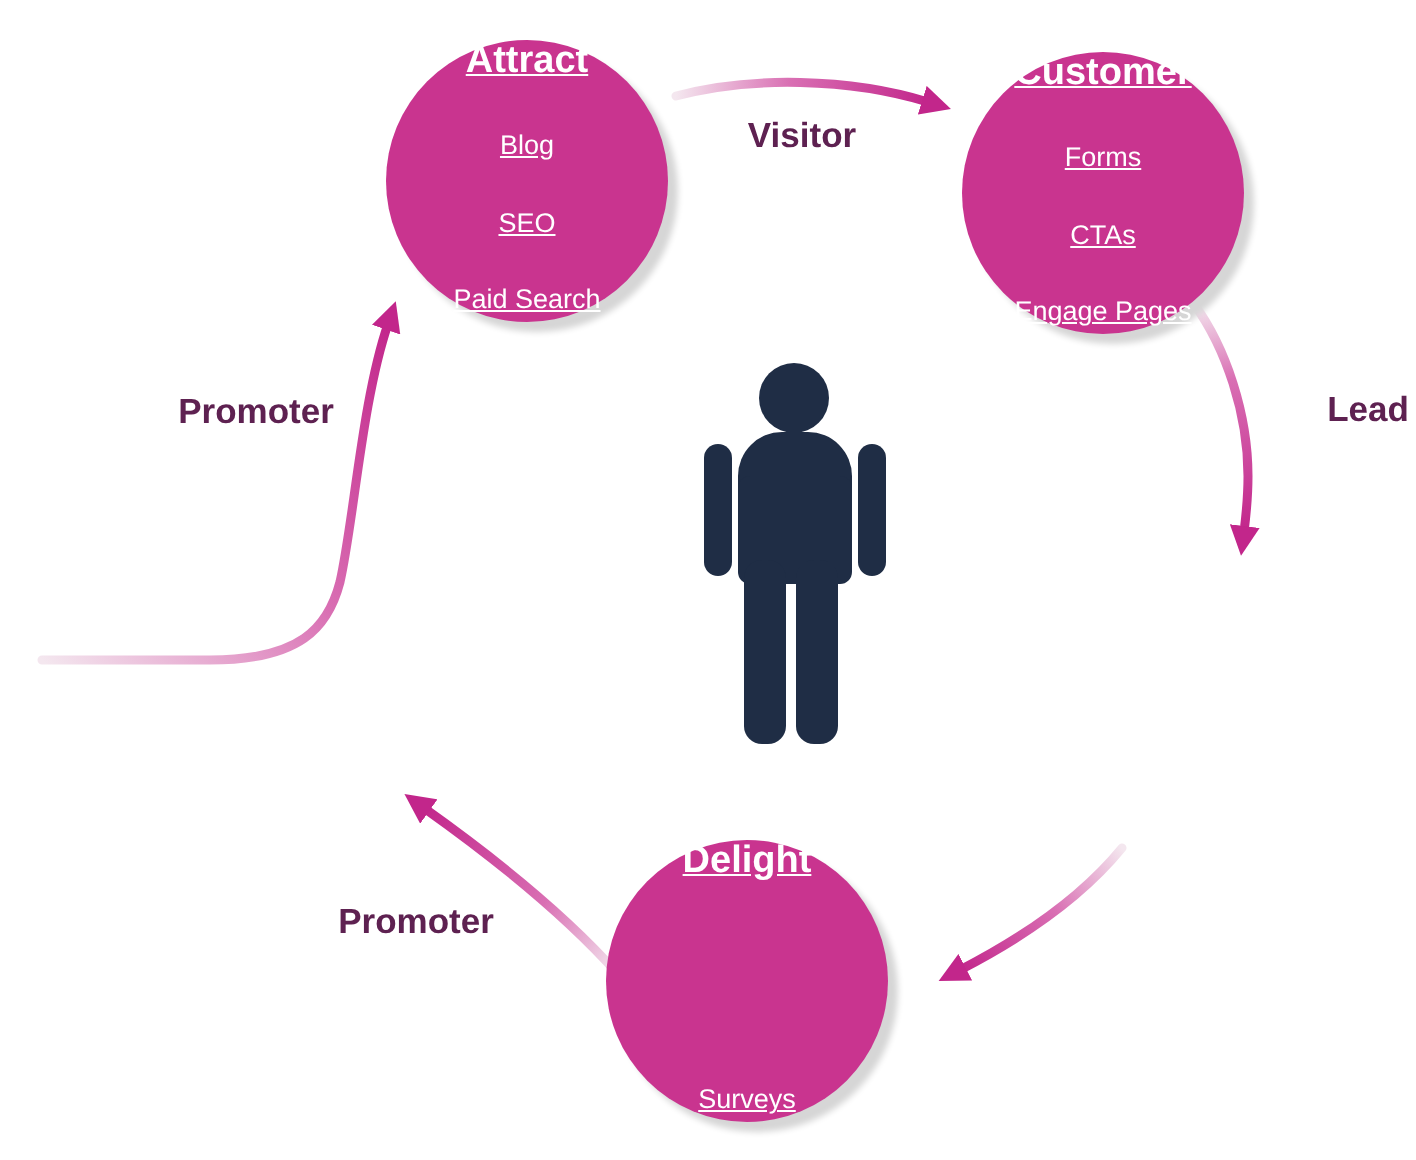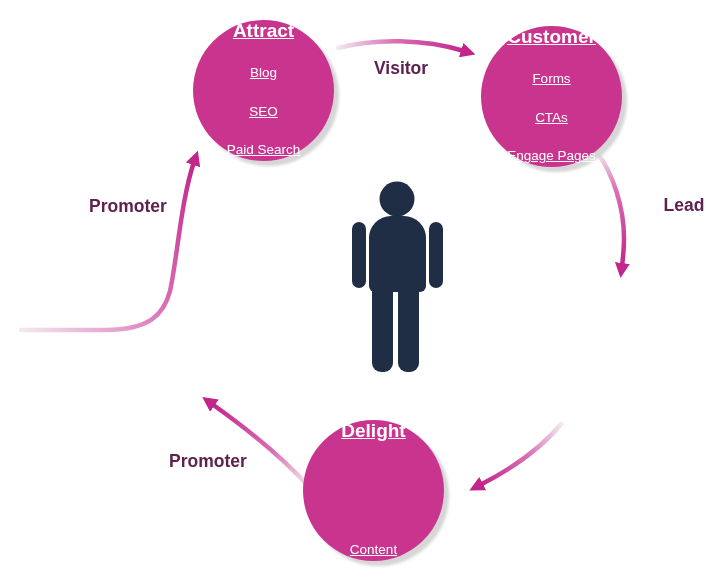--- a/index.html
+++ b/index.html
@@ -103,21 +103,21 @@
   <div class="stage-circle circle-connect">
     <div class="title">Customer</div>
     <div class="item">Forms</div>
     <div class="item">CTAs</div>
     <div class="item">Engage Pages</div>
   </div>
 
 
   <div class="stage-circle circle-delight">
     <div class="title">Delight</div>
-    <div class="item">Content</div>
+    <div class="item">Surveys</div>
   </div>
 
   <div class="transition-label label-visitor">Visitor</div>
   <div class="transition-label label-lead">Lead</div>
   <div class="transition-label label-promoter">Promoter</div>
   <div class="transition-label label-stranger">Promoter</div>
 
 </div>
 
 </body></html>

